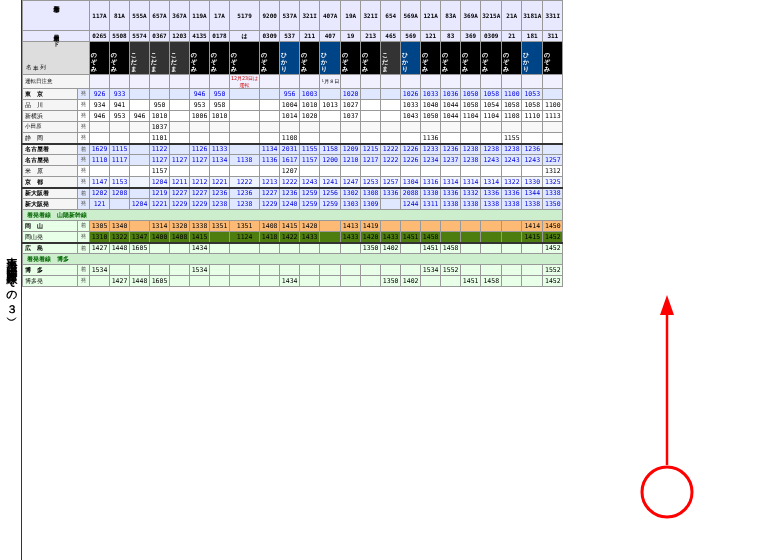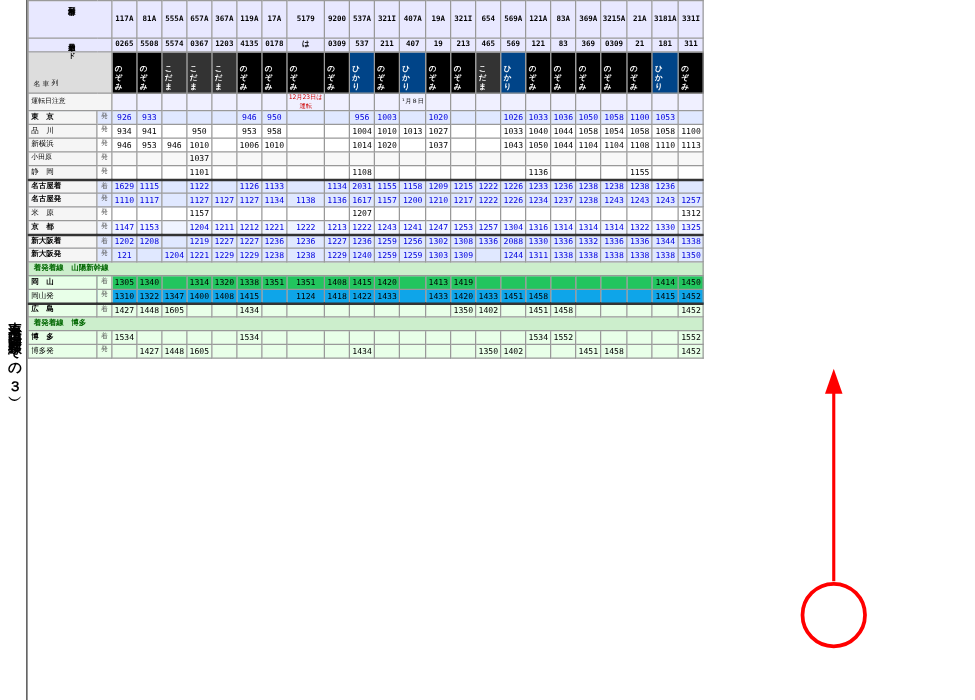--- a/index.html
+++ b/index.html
@@ -578,21 +578,21 @@
             <td class="blue-time">1338</td>
             <td class="blue-time">1338</td>
             <td class="blue-time">1338</td>
             <td class="blue-time">1350</td>
           </tr>
 
           <tr style="background:#cceecc;">
             <td colspan="25" style="font-size:6px; font-weight:bold; text-align:left; padding-left:4px; color:#006600;">着発着線　山陽新幹線</td>
           </tr>
 
-          <tr style="background:#22c55e;">
+          <tr style="background:#fdba74;">
             <td class="station-col" style="font-weight:bold; background:#e8ffe8;">岡　山</td>
             <td class="arr-dep" style="background:#e8ffe8;">着</td>
             <td class="time-cell">1305</td>
             <td class="time-cell">1340</td>
             <td class="time-cell"></td>
             <td class="time-cell">1314</td>
             <td class="time-cell">1320</td>
             <td class="time-cell">1338</td>
             <td class="time-cell">1351</td>
             <td class="time-cell">1351</td>
@@ -605,21 +605,21 @@
             <td class="time-cell"></td>
             <td class="time-cell"></td>
             <td class="time-cell"></td>
             <td class="time-cell"></td>
             <td class="time-cell"></td>
             <td class="time-cell"></td>
             <td class="time-cell"></td>
             <td class="time-cell">1414</td>
             <td class="time-cell">1450</td>
           </tr>
-          <tr style="background:#0ea5e9;">
+          <tr style="background:#4d7c0f;">
             <td class="station-col" style="background:#e8ffe8;">岡山発</td>
             <td class="arr-dep" style="background:#e8ffe8;">発</td>
             <td class="time-cell">1310</td>
             <td class="time-cell">1322</td>
             <td class="time-cell">1347</td>
             <td class="time-cell">1400</td>
             <td class="time-cell">1408</td>
             <td class="time-cell">1415</td>
             <td class="time-cell"></td>
             <td class="time-cell">1124</td>

